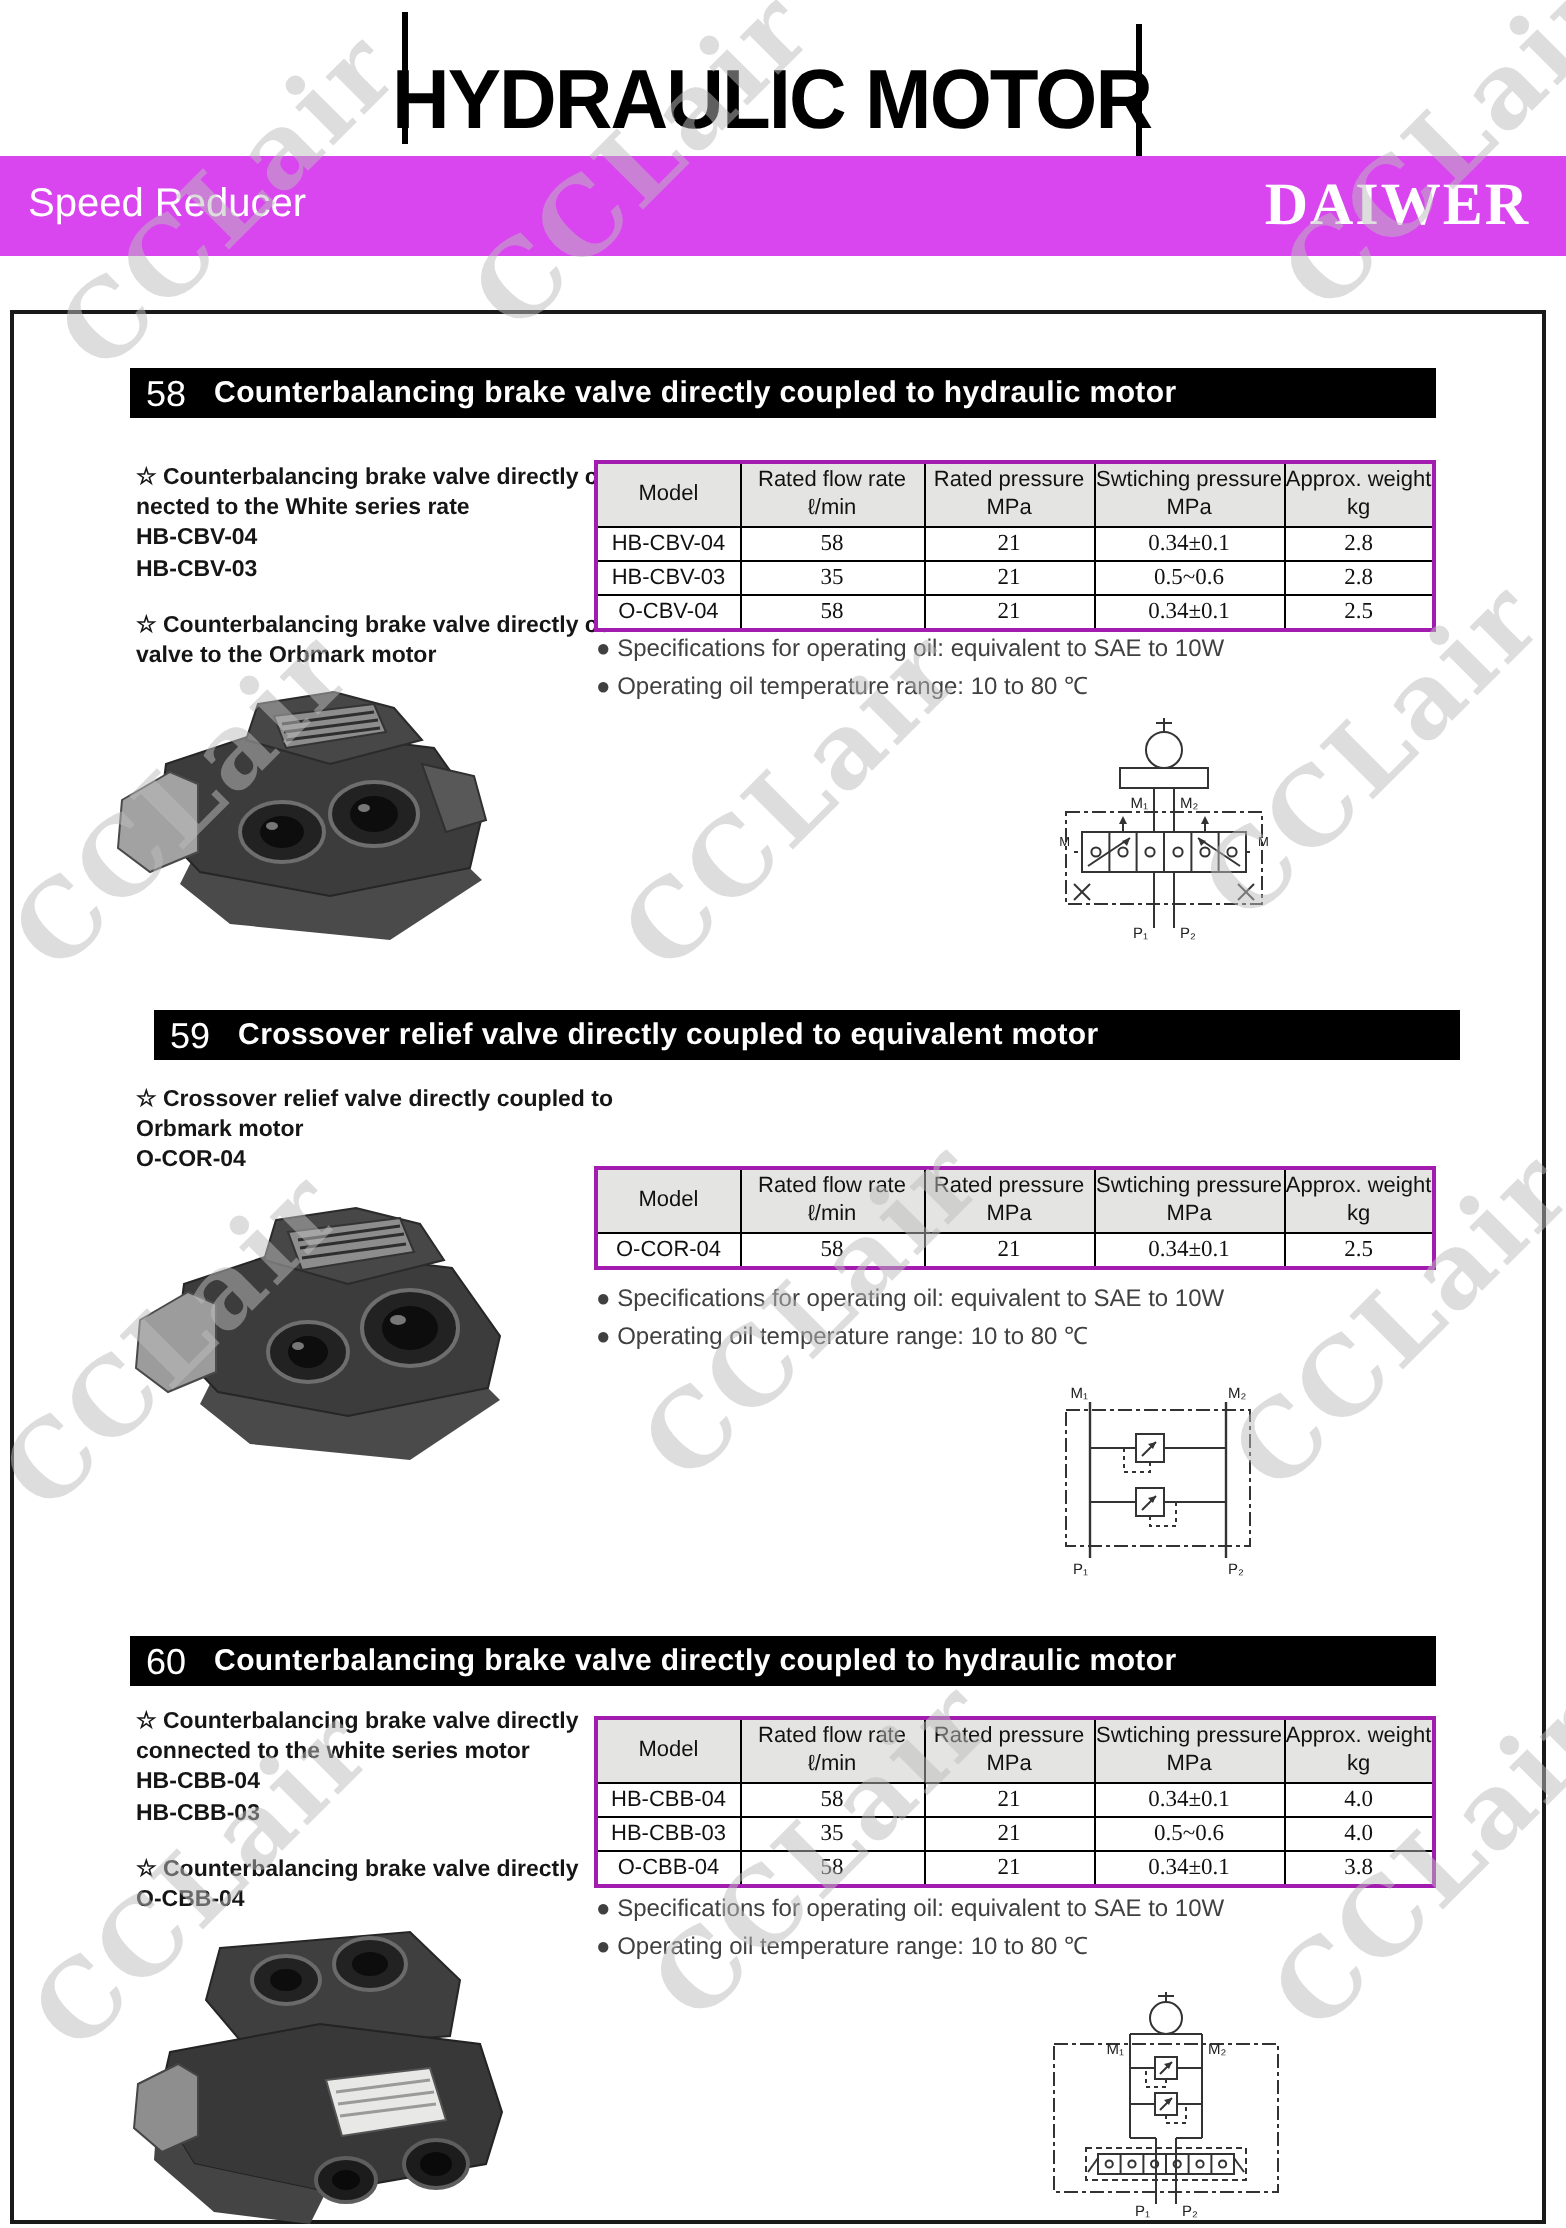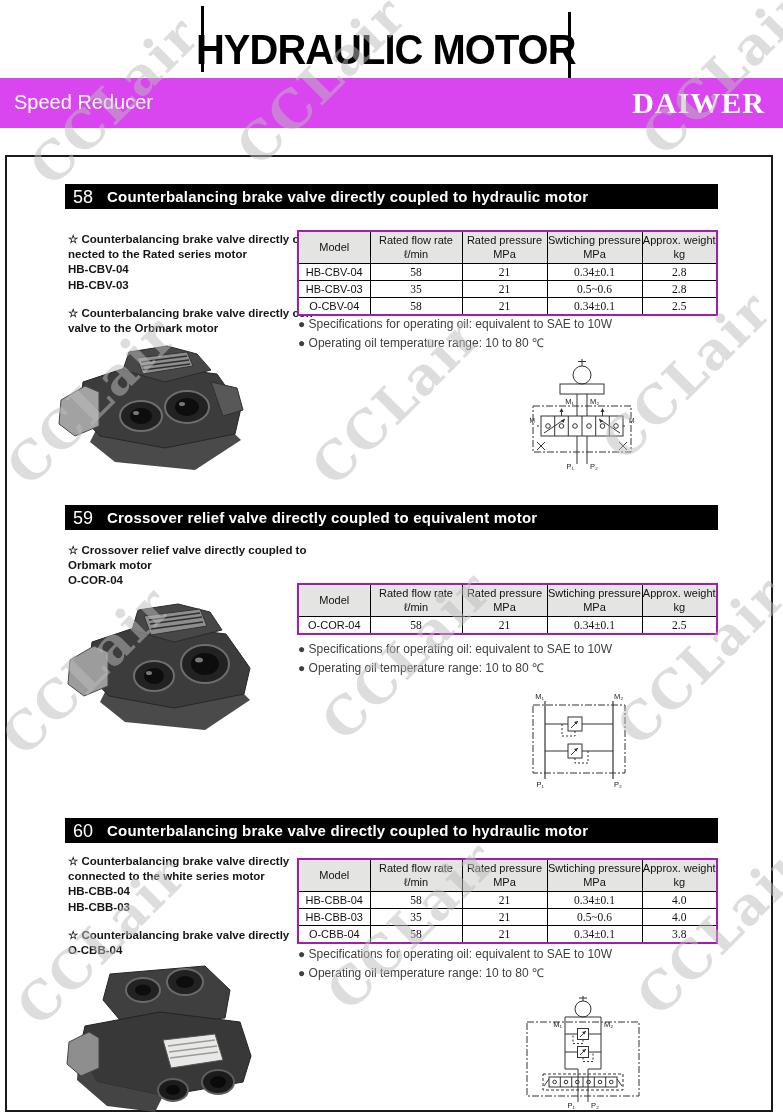--- a/index.html
+++ b/index.html
@@ -84,21 +84,21 @@
   <div class="page-border"></div>
 
   <div class="sec-bar" style="top:184px;">
     <span class="sec-num">58</span>
     <span class="sec-title">Counterbalancing brake valve directly coupled to hydraulic motor</span>
   </div>
 
   <div class="desc" style="top:232px;">
     <div class="desc-group">
       <div class="desc-line">☆ Counterbalancing brake valve directly con-</div>
-      <div class="desc-line">nected to the Rated series motor</div>
+      <div class="desc-line">nected to the White series rate</div>
       <div class="desc-line">HB-CBV-04</div>
       <div class="desc-line">HB-CBV-03</div>
     </div>
     <div class="desc-group">
       <div class="desc-line">☆ Counterbalancing brake valve directly con-</div>
       <div class="desc-line">valve to the Orbmark motor</div>
     </div>
   </div>
 
   <table class="spec-table" style="top:230px;">
@@ -215,21 +215,21 @@
     <polygon points="42.5,54 46.5,54 44.5,50" fill="#333"></polygon>
     <polygon points="83.5,54 87.5,54 85.5,50" fill="#333"></polygon>
     <text x="57" y="46" font-size="7.5" text-anchor="end" fill="#222">M₁</text>
     <text x="73" y="46" font-size="7.5" text-anchor="start" fill="#222">M₂</text>
     <text x="18" y="65" font-size="6.5" text-anchor="end" fill="#222">M</text>
     <text x="112" y="65" font-size="6.5" text-anchor="start" fill="#222">M</text>
     <text x="57" y="111" font-size="7.5" text-anchor="end" fill="#222">P₁</text>
     <text x="73" y="111" font-size="7.5" text-anchor="start" fill="#222">P₂</text>
   </svg>
 
-  <div class="sec-bar" style="top:505px;">
+  <div class="sec-bar" style="top:505px;margin-left:12px;">
     <span class="sec-num">59</span>
     <span class="sec-title">Crossover relief valve directly coupled to equivalent motor</span>
   </div>
 
   <div class="desc" style="top:543px;">
     <div class="desc-group">
       <div class="desc-line">☆ Crossover relief valve directly coupled to</div>
       <div class="desc-line">Orbmark motor</div>
       <div class="desc-line">O-COR-04</div>
     </div>

